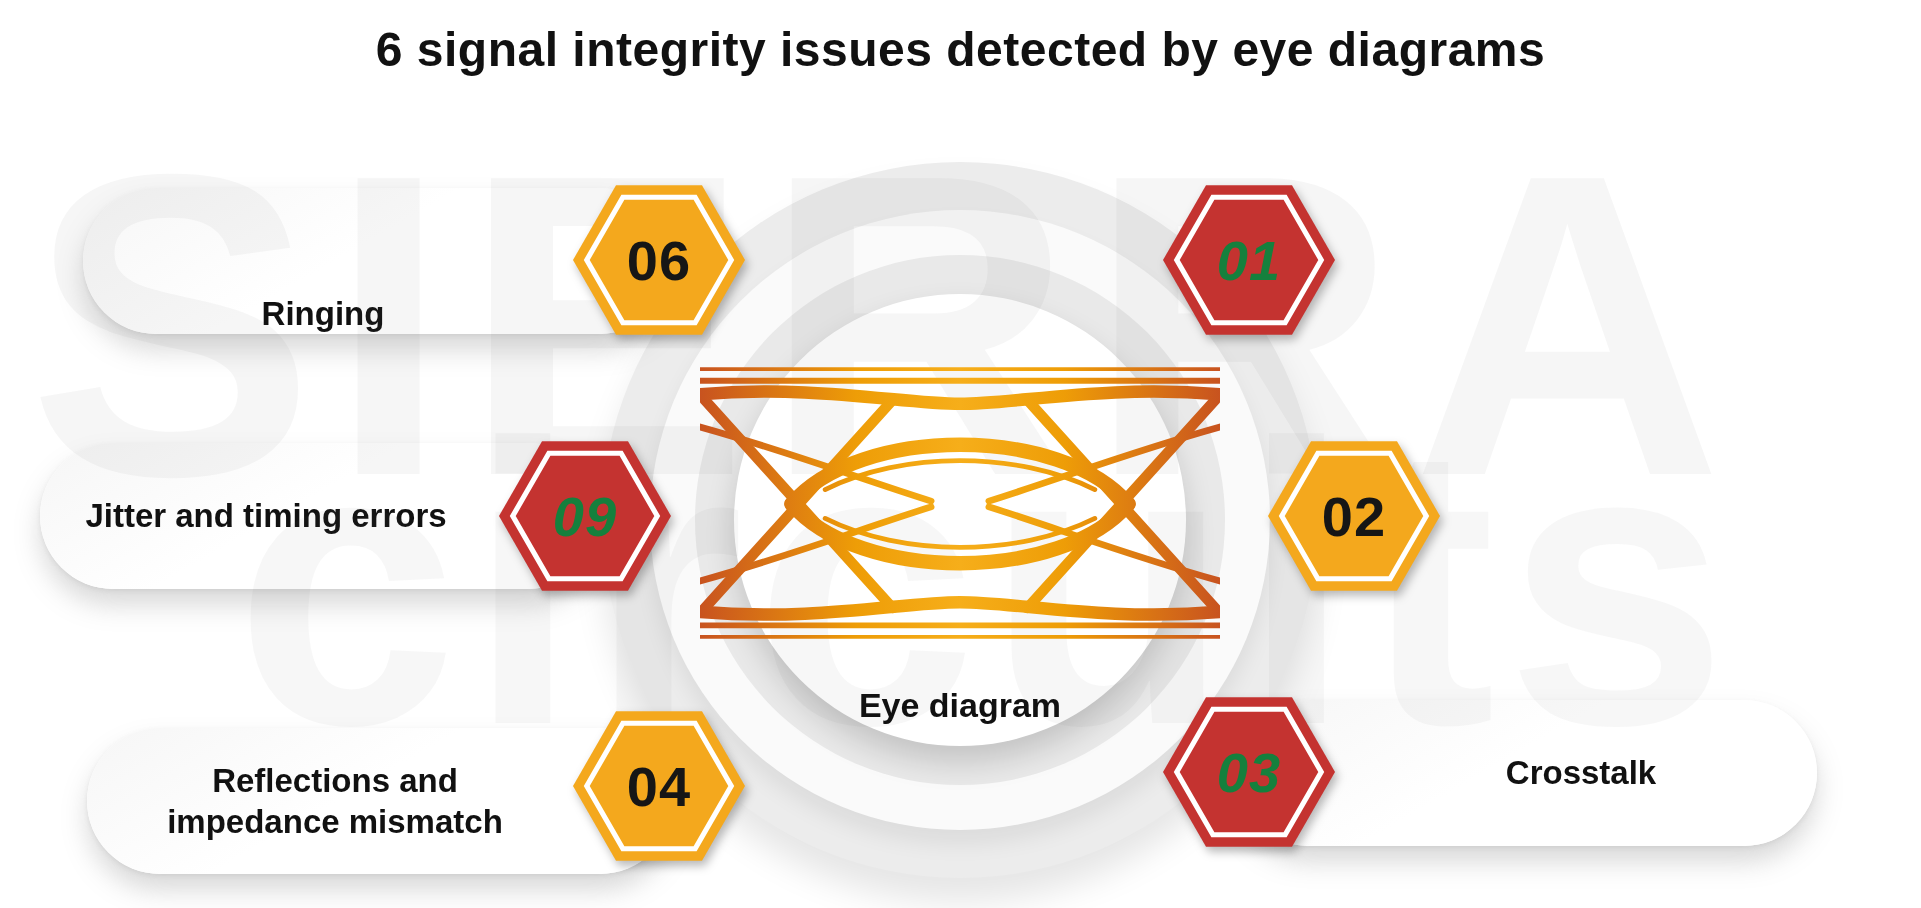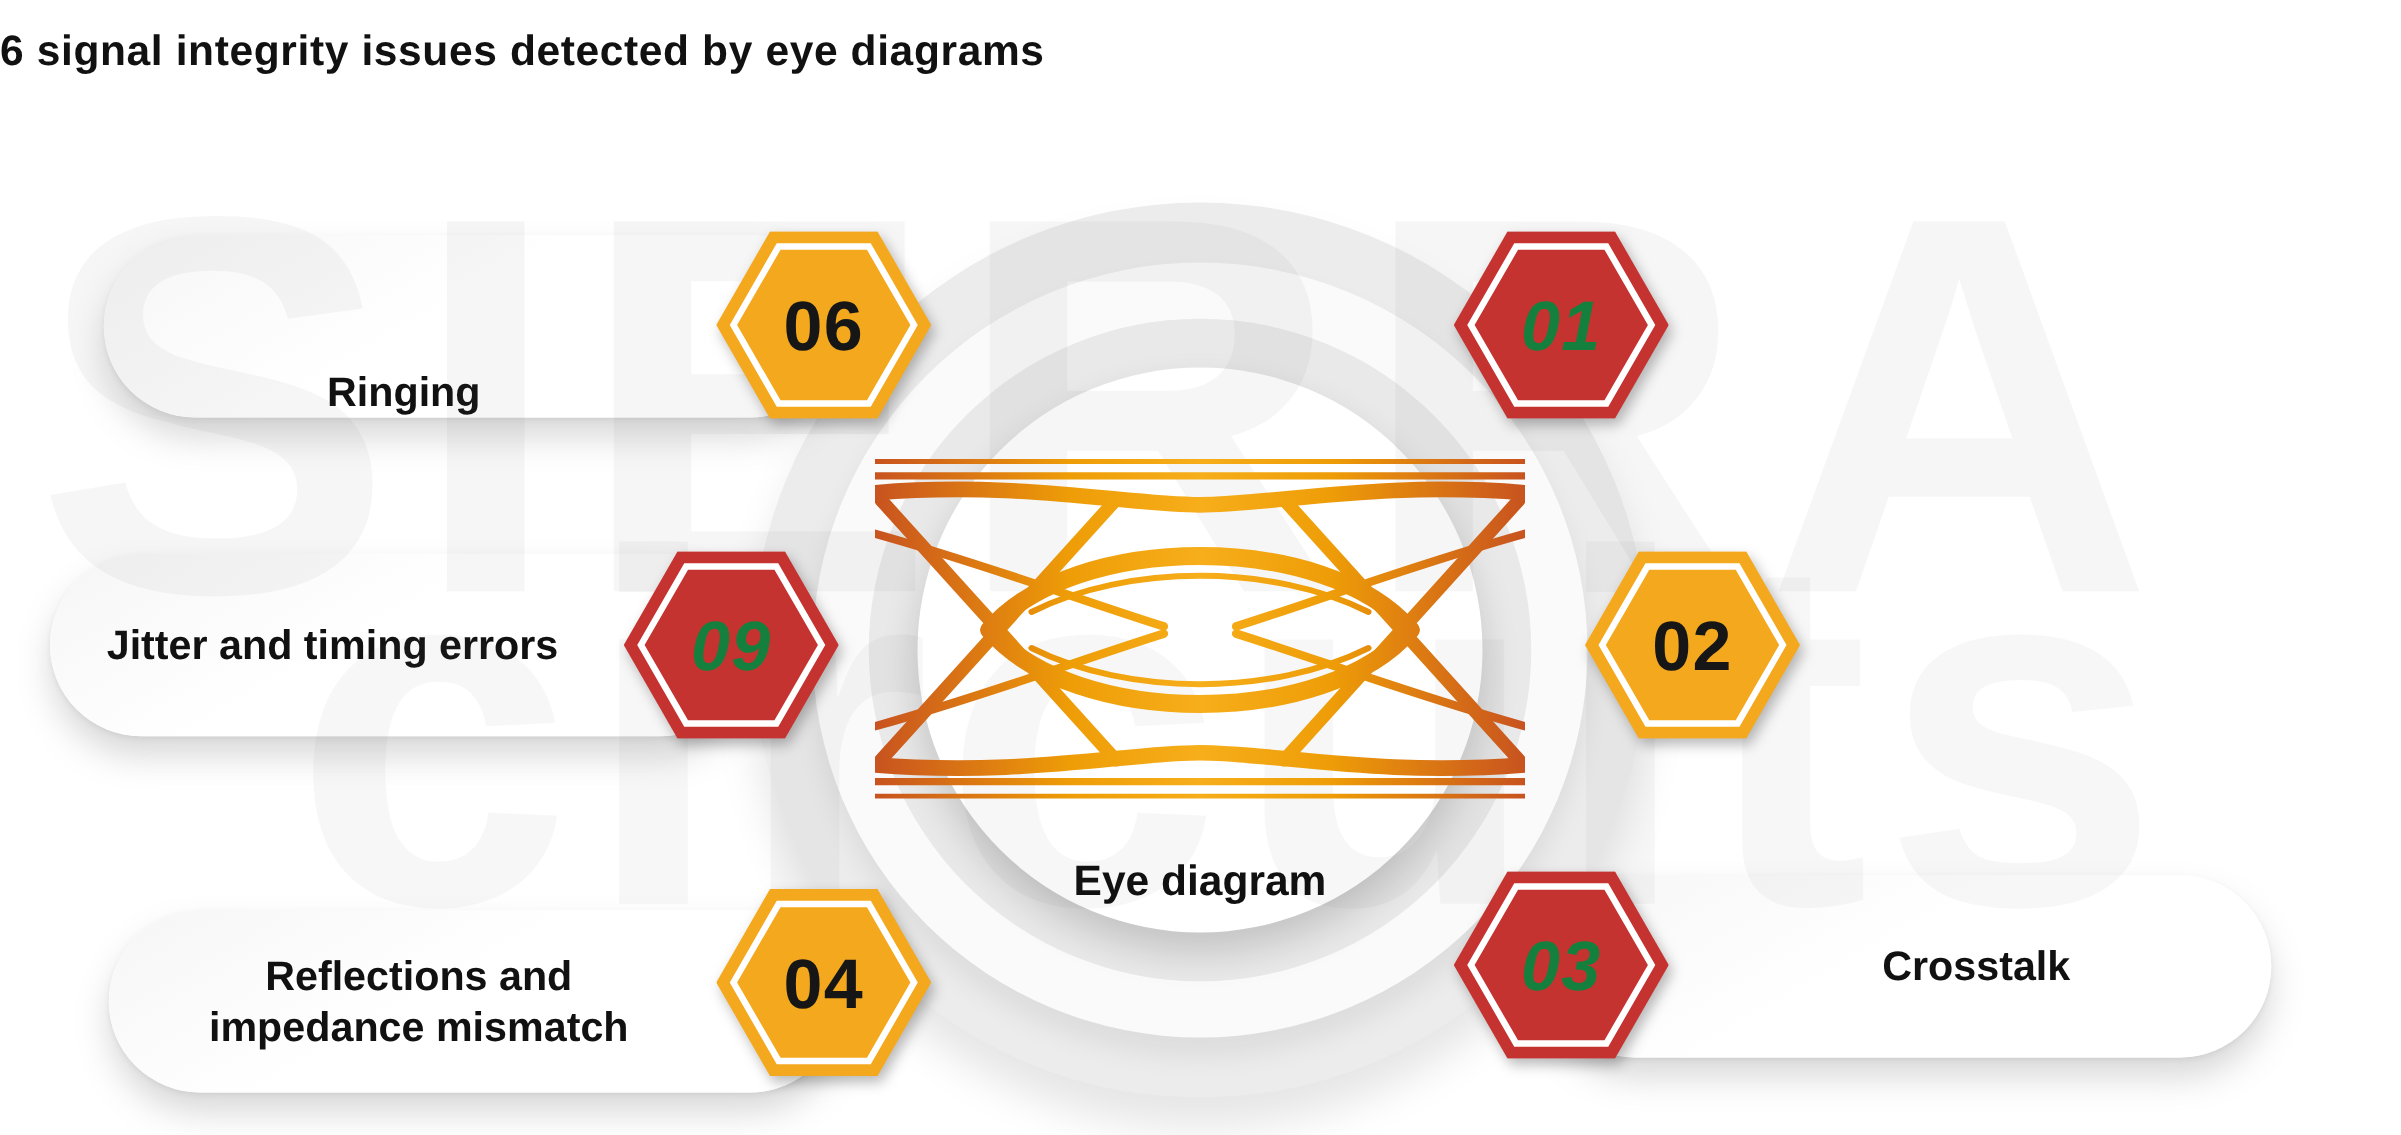--- a/index.html
+++ b/index.html
@@ -2,22 +2,22 @@
 <html><head>
 <meta charset="utf-8">
 <style>
   html,body{margin:0;padding:0;background:#fff;}
   #canvas{
     position:relative;width:1921px;height:908px;overflow:hidden;background:#ffffff;
     font-family:"Liberation Sans", sans-serif;
   }
   
   .title{
-    position:absolute;left:0;top:22px;width:100%;text-align:left;
-    font-size:34px;font-weight:700;color:#111;letter-spacing:0.5px;z-index:5;
+    position:absolute;left:0;top:22px;width:100%;text-align:center;
+    font-size:48px;font-weight:700;color:#111;letter-spacing:0.5px;z-index:5;
   }
   
   .watermark{position:absolute;z-index:3;line-height:1;font-weight:800;pointer-events:none;white-space:nowrap;}
   .wm1{left:28px;top:110px;font-size:430px;color:rgba(90,90,90,0.055);letter-spacing:14px;}
   .wm2{left:235px;top:385px;font-size:400px;color:rgba(90,90,90,0.05);letter-spacing:10px;font-weight:700;}
   
   .ring{position:absolute;border-radius:50%;z-index:2;}
   .ring-outer{left:602px;top:162px;width:716px;height:716px;background:#ececec;box-shadow:0 24px 34px rgba(0,0,0,0.10);}
   .ring-2{left:650px;top:210px;width:620px;height:620px;background:#fafafa;box-shadow:0 14px 22px rgba(0,0,0,0.07);}
   .ring-3{left:695px;top:255px;width:530px;height:530px;background:#e9e9e9;}

